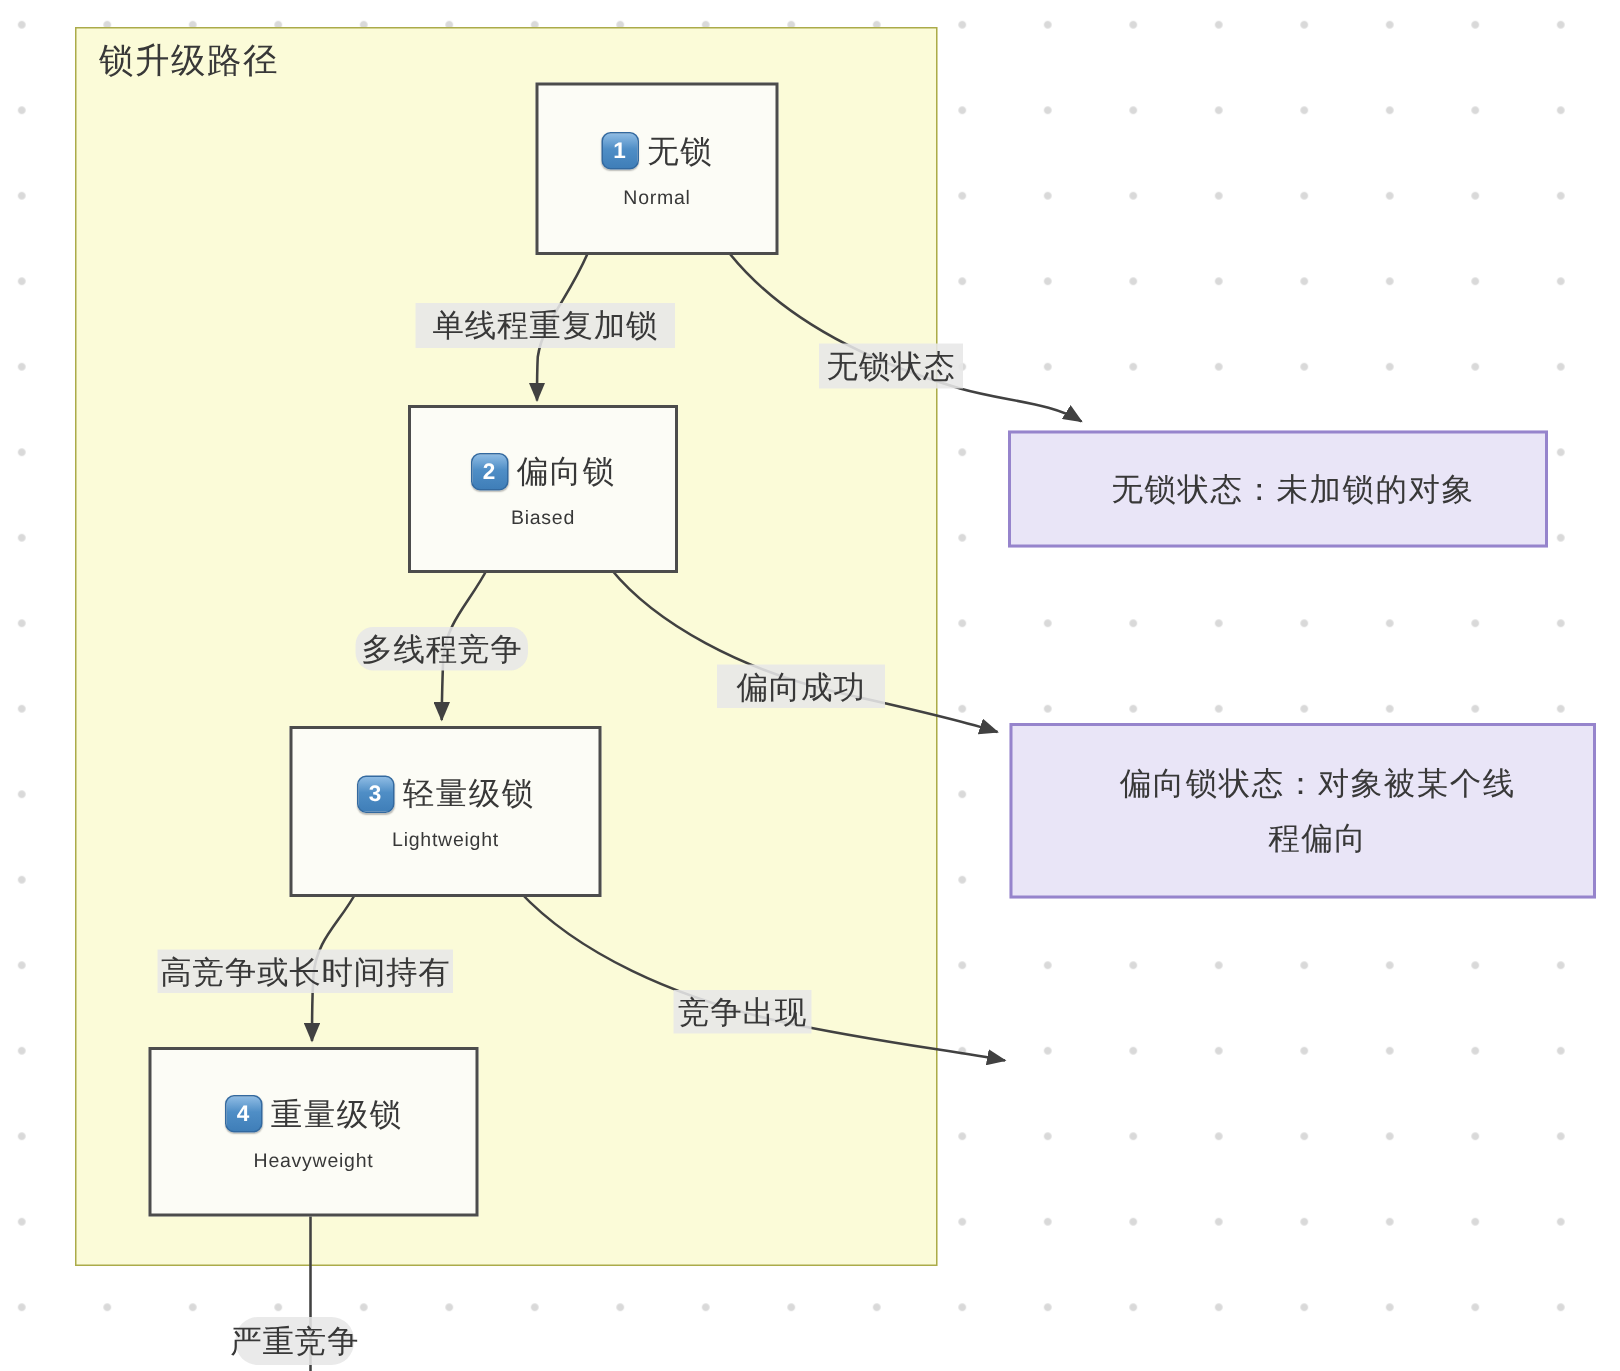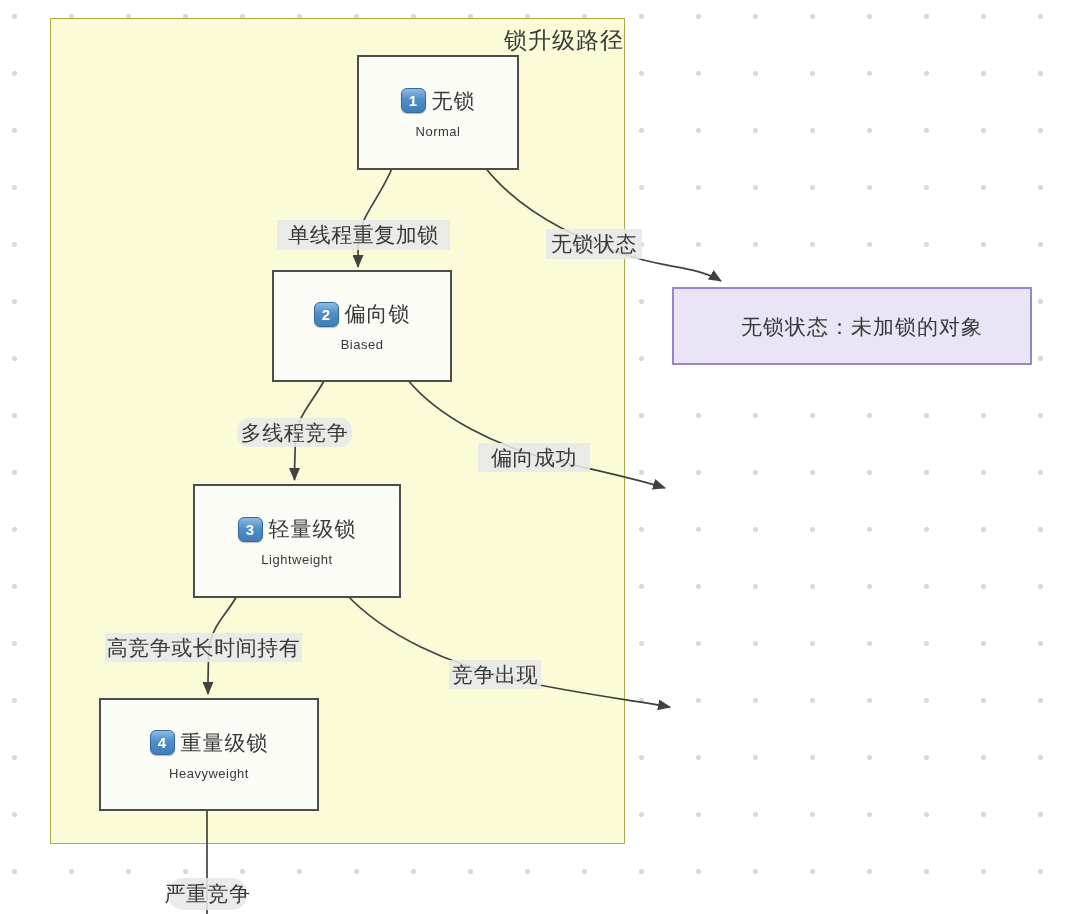--- a/index.html
+++ b/index.html
@@ -15,21 +15,21 @@
     color:var(--text,#383838);
   }
   .cluster{
     position:absolute;left:50px;top:18px;width:573px;height:824px;
     background:var(--cluster-fill,#fbfbd8);
     border:1px solid var(--cluster-border,#abab4a);
     z-index:1;
   }
   .cluster-title{
     position:absolute;top:6px;left:0;width:100%;
-    text-align:right;font-size:23px;letter-spacing:1px;
+    text-align:left;font-size:23px;letter-spacing:1px;padding-left:15px;
   }
   svg.edges{position:absolute;left:0;top:0;z-index:2;pointer-events:none;}
   .node{
     position:absolute;z-index:3;
     background:var(--node-fill,#fcfcf6);
     border:2px solid var(--node-border,#4c4c4c);
     display:flex;flex-direction:column;align-items:center;justify-content:center;gap:9px;
   }
   .node-row{display:flex;align-items:center;gap:6px;font-size:21px;letter-spacing:1px;}
   .badge{
@@ -108,27 +108,31 @@
   </div>
 
   <div class="node" style="left:99px;top:698px;width:216px;height:109px;">
     <div class="node-row">
       <span class="badge">4</span>
       <span>重量级锁</span>
     </div>
     <div class="node-en">Heavyweight</div>
   </div>
 
-  <div class="chip" style="left:277px;top:202px;width:173px;height:30px;margin-top:18px;">单线程重复加锁</div>
+  <div class="chip" style="left:277px;top:202px;width:173px;height:30px;">单线程重复加锁</div>
   <div class="chip" style="left:546px;top:229px;width:96px;height:30px;">无锁状态</div>
   <div class="chip" style="left:237px;top:418px;width:115px;height:29px;border-radius:12px;">多线程竞争</div>
   <div class="chip" style="left:478px;top:443px;width:112px;height:29px;">偏向成功</div>
   <div class="chip" style="left:105px;top:633px;width:197px;height:29px;">高竞争或长时间持有</div>
   <div class="chip" style="left:449px;top:660px;width:92px;height:29px;">竞争出现</div>
-  <div class="chip" style="left:168px;top:878px;width:79px;height:32px;border-radius:15px;">严重竞争</div>
+  <div class="chip" style="left:157px;top:878px;width:79px;height:32px;border-radius:15px;">严重竞争</div>
 
   <div class="state" style="left:672px;top:287px;width:336px;height:74px;">
     <div>无锁状态：未加锁的对象</div>
   </div>
 
+  <div class="state" style="left:673px;top:482px;width:367px;height:113px;">
+    <div>偏向锁状态：对象被某个线</div>
+    <div>程偏向</div>
+  </div>
 
 
 </div>
 
 </body></html>

